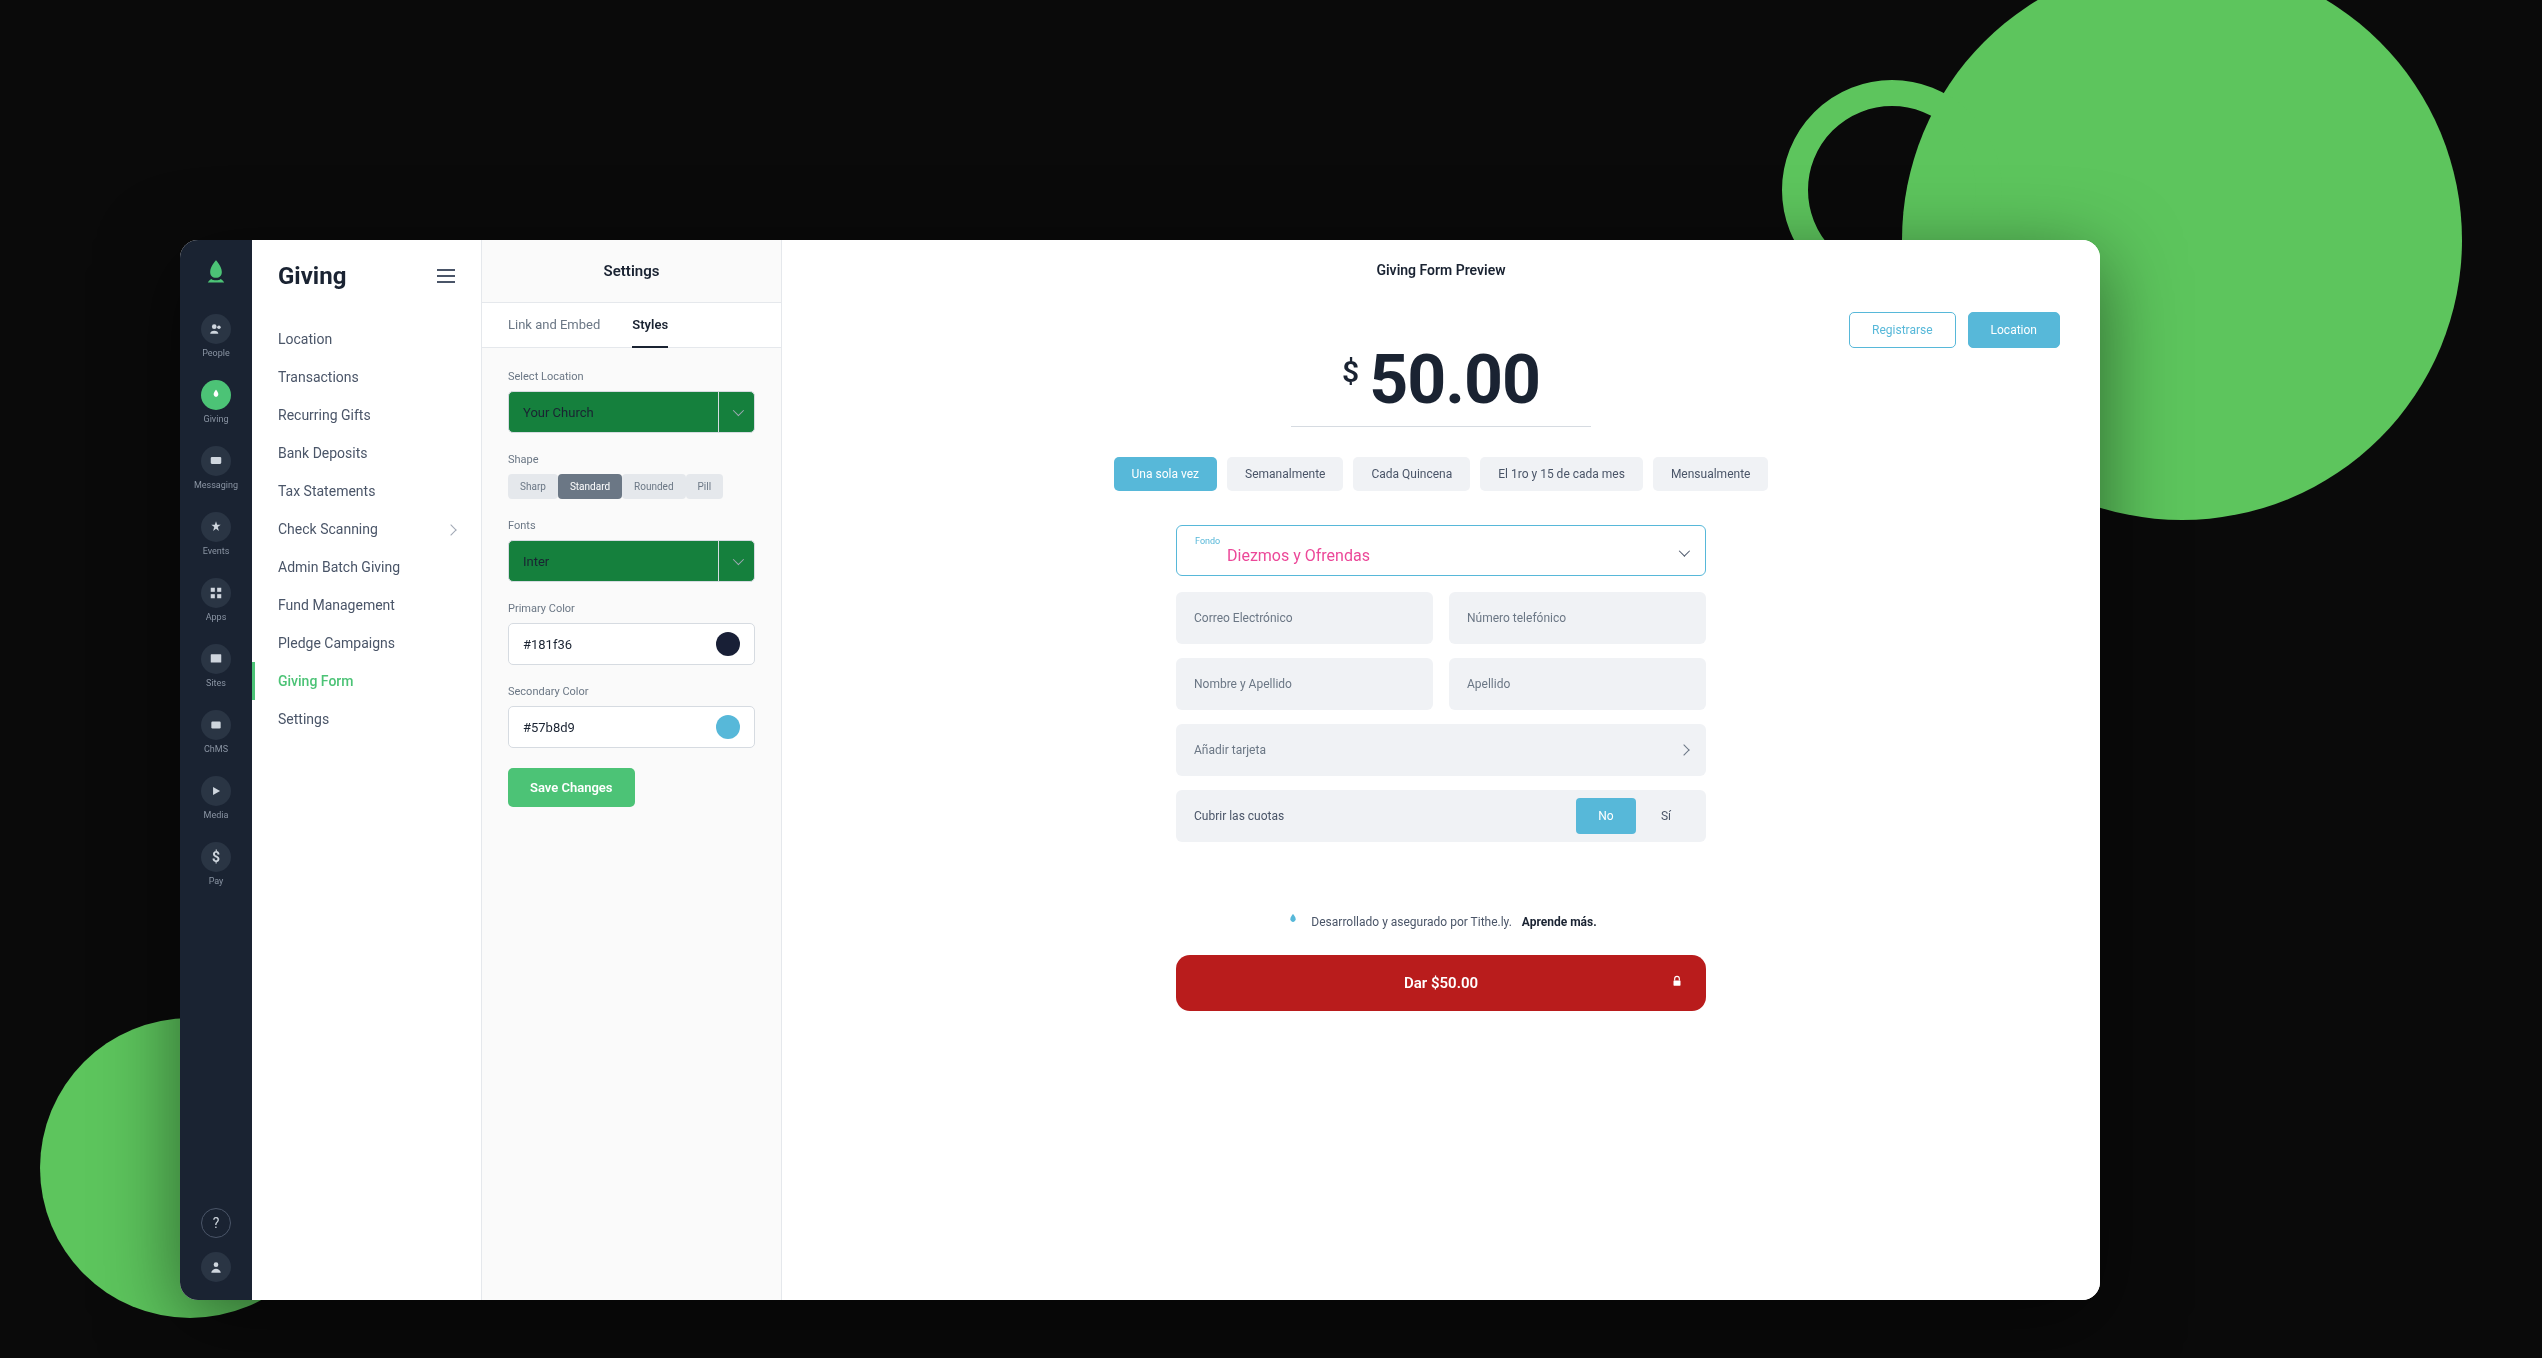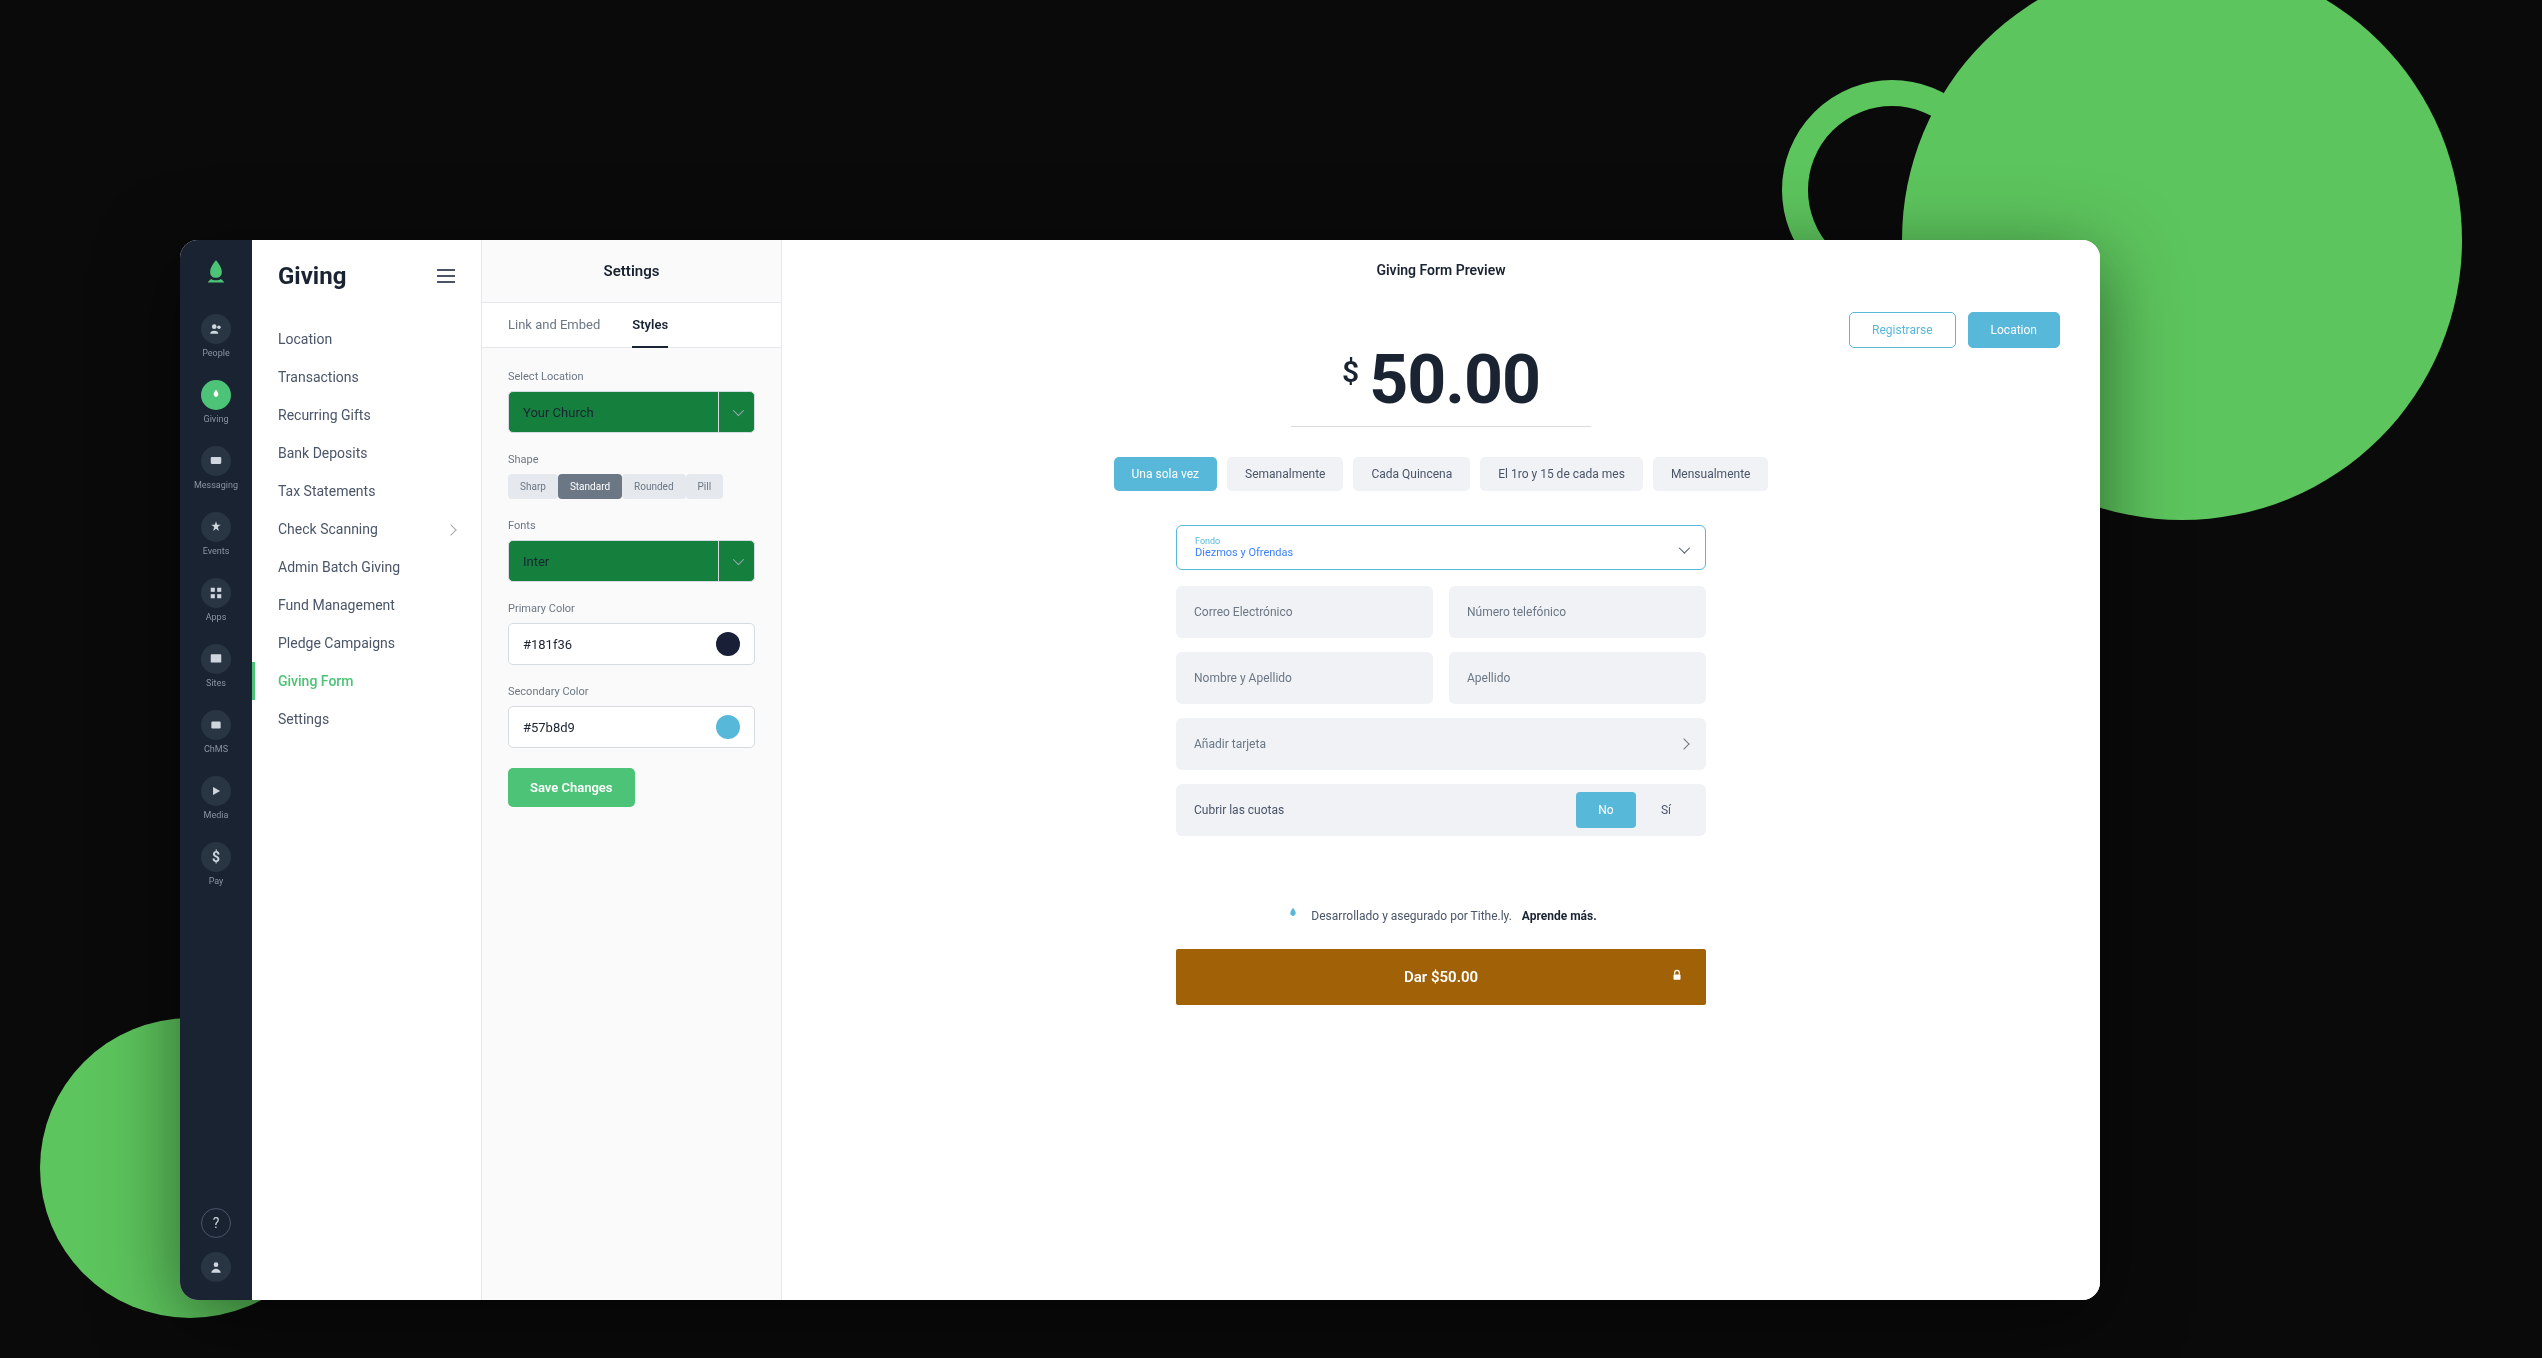--- a/index.html
+++ b/index.html
@@ -65,37 +65,37 @@
 .amount-value { font-size: 68px; font-weight: 700; color: #1a2332; letter-spacing: -1px; }
 .amount-underline { width: 300px; height: 1px; background: #d6dbe1; margin: 0 auto 30px; }
 
 .freq-row { display: flex; gap: 10px; justify-content: center; margin-bottom: 34px; align-items: flex-end; }
 .freq-btn { padding: 10px 18px; border-radius: 5px; font-size: 12px; background: #f0f2f5; color: #4a5568; border: none; cursor: pointer; }
 .freq-btn.active { background: #57b8d9; color: #fff; }
 
 .form-container { max-width: 530px; margin: 0 auto; }
 .fund-select { width: 100%; border: 1.5px solid #57b8d9; border-radius: 6px; padding: 10px 18px; margin-bottom: 16px; position: relative; cursor: pointer; background: #fff; }
 .fund-label { font-size: 9px; color: #57b8d9; }
-.fund-value { font-size: 11px; color: #3b82f6; }
+.fund-value { font-size: 16px; color: #ec4899; margin-left: 32px; }
 .fund-chev { position: absolute; right: 18px; top: 50%; transform: translateY(-50%); color: #4a5568; }
 
 .input-row { display: flex; gap: 16px; margin-bottom: 14px; }
 .input-field { flex: 1; height: 52px; background: #f0f2f5; border: none; border-radius: 6px; padding: 0 18px; font-size: 12px; color: #6b7785; display: flex; align-items: center; }
 .card-row { height: 52px; background: #f0f2f5; border-radius: 6px; padding: 0 18px; display: flex; align-items: center; justify-content: space-between; font-size: 12px; color: #6b7785; margin-bottom: 14px; cursor: pointer; }
 .cover-row { height: 52px; background: #f0f2f5; border-radius: 6px; padding: 0 10px 0 18px; display: flex; align-items: center; justify-content: space-between; font-size: 12px; color: #4a5568; margin-bottom: 14px; }
 .toggle-group { display: flex; gap: 0; }
 .toggle-btn { width: 60px; height: 36px; border: none; font-size: 12px; cursor: pointer; border-radius: 4px; }
 .toggle-btn.active { background: #57b8d9; color: #fff; }
 .toggle-btn.inactive { background: transparent; color: #4a5568; }
 
 .powered-row { text-align: center; margin-top: 70px; margin-bottom: 24px; font-size: 12px; color: #4a5568; display: flex; align-items: center; justify-content: center; gap: 10px; }
 .powered-icon { color: #57b8d9; }
 .learn-more { font-weight: 700; color: #1a2332; cursor: pointer; }
 
-.give-btn { width: 530px; height: 56px; background: #a16207; color: #fff; border: none; border-radius: 2px; font-size: 15px; font-weight: 600; margin: 0 auto; display: flex; align-items: center; justify-content: center; position: relative; cursor: pointer; }
+.give-btn { width: 530px; height: 56px; background: #b91c1c; color: #fff; border: none; border-radius: 14px; font-size: 15px; font-weight: 600; margin: 0 auto; display: flex; align-items: center; justify-content: center; position: relative; cursor: pointer; }
 .give-lock { position: absolute; right: 22px; }
 
 .chev-down::after { content: ""; display: inline-block; width: 7px; height: 7px; border-right: 1.5px solid currentColor; border-bottom: 1.5px solid currentColor; transform: rotate(45deg) translateY(-2px); }
 .chev-right::after { content: ""; display: inline-block; width: 7px; height: 7px; border-right: 1.5px solid currentColor; border-bottom: 1.5px solid currentColor; transform: rotate(-45deg); }
 </style>
 </head>
 <body>
 
 <div class="bg-circle-1"></div>
 <div class="bg-circle-2"></div>

